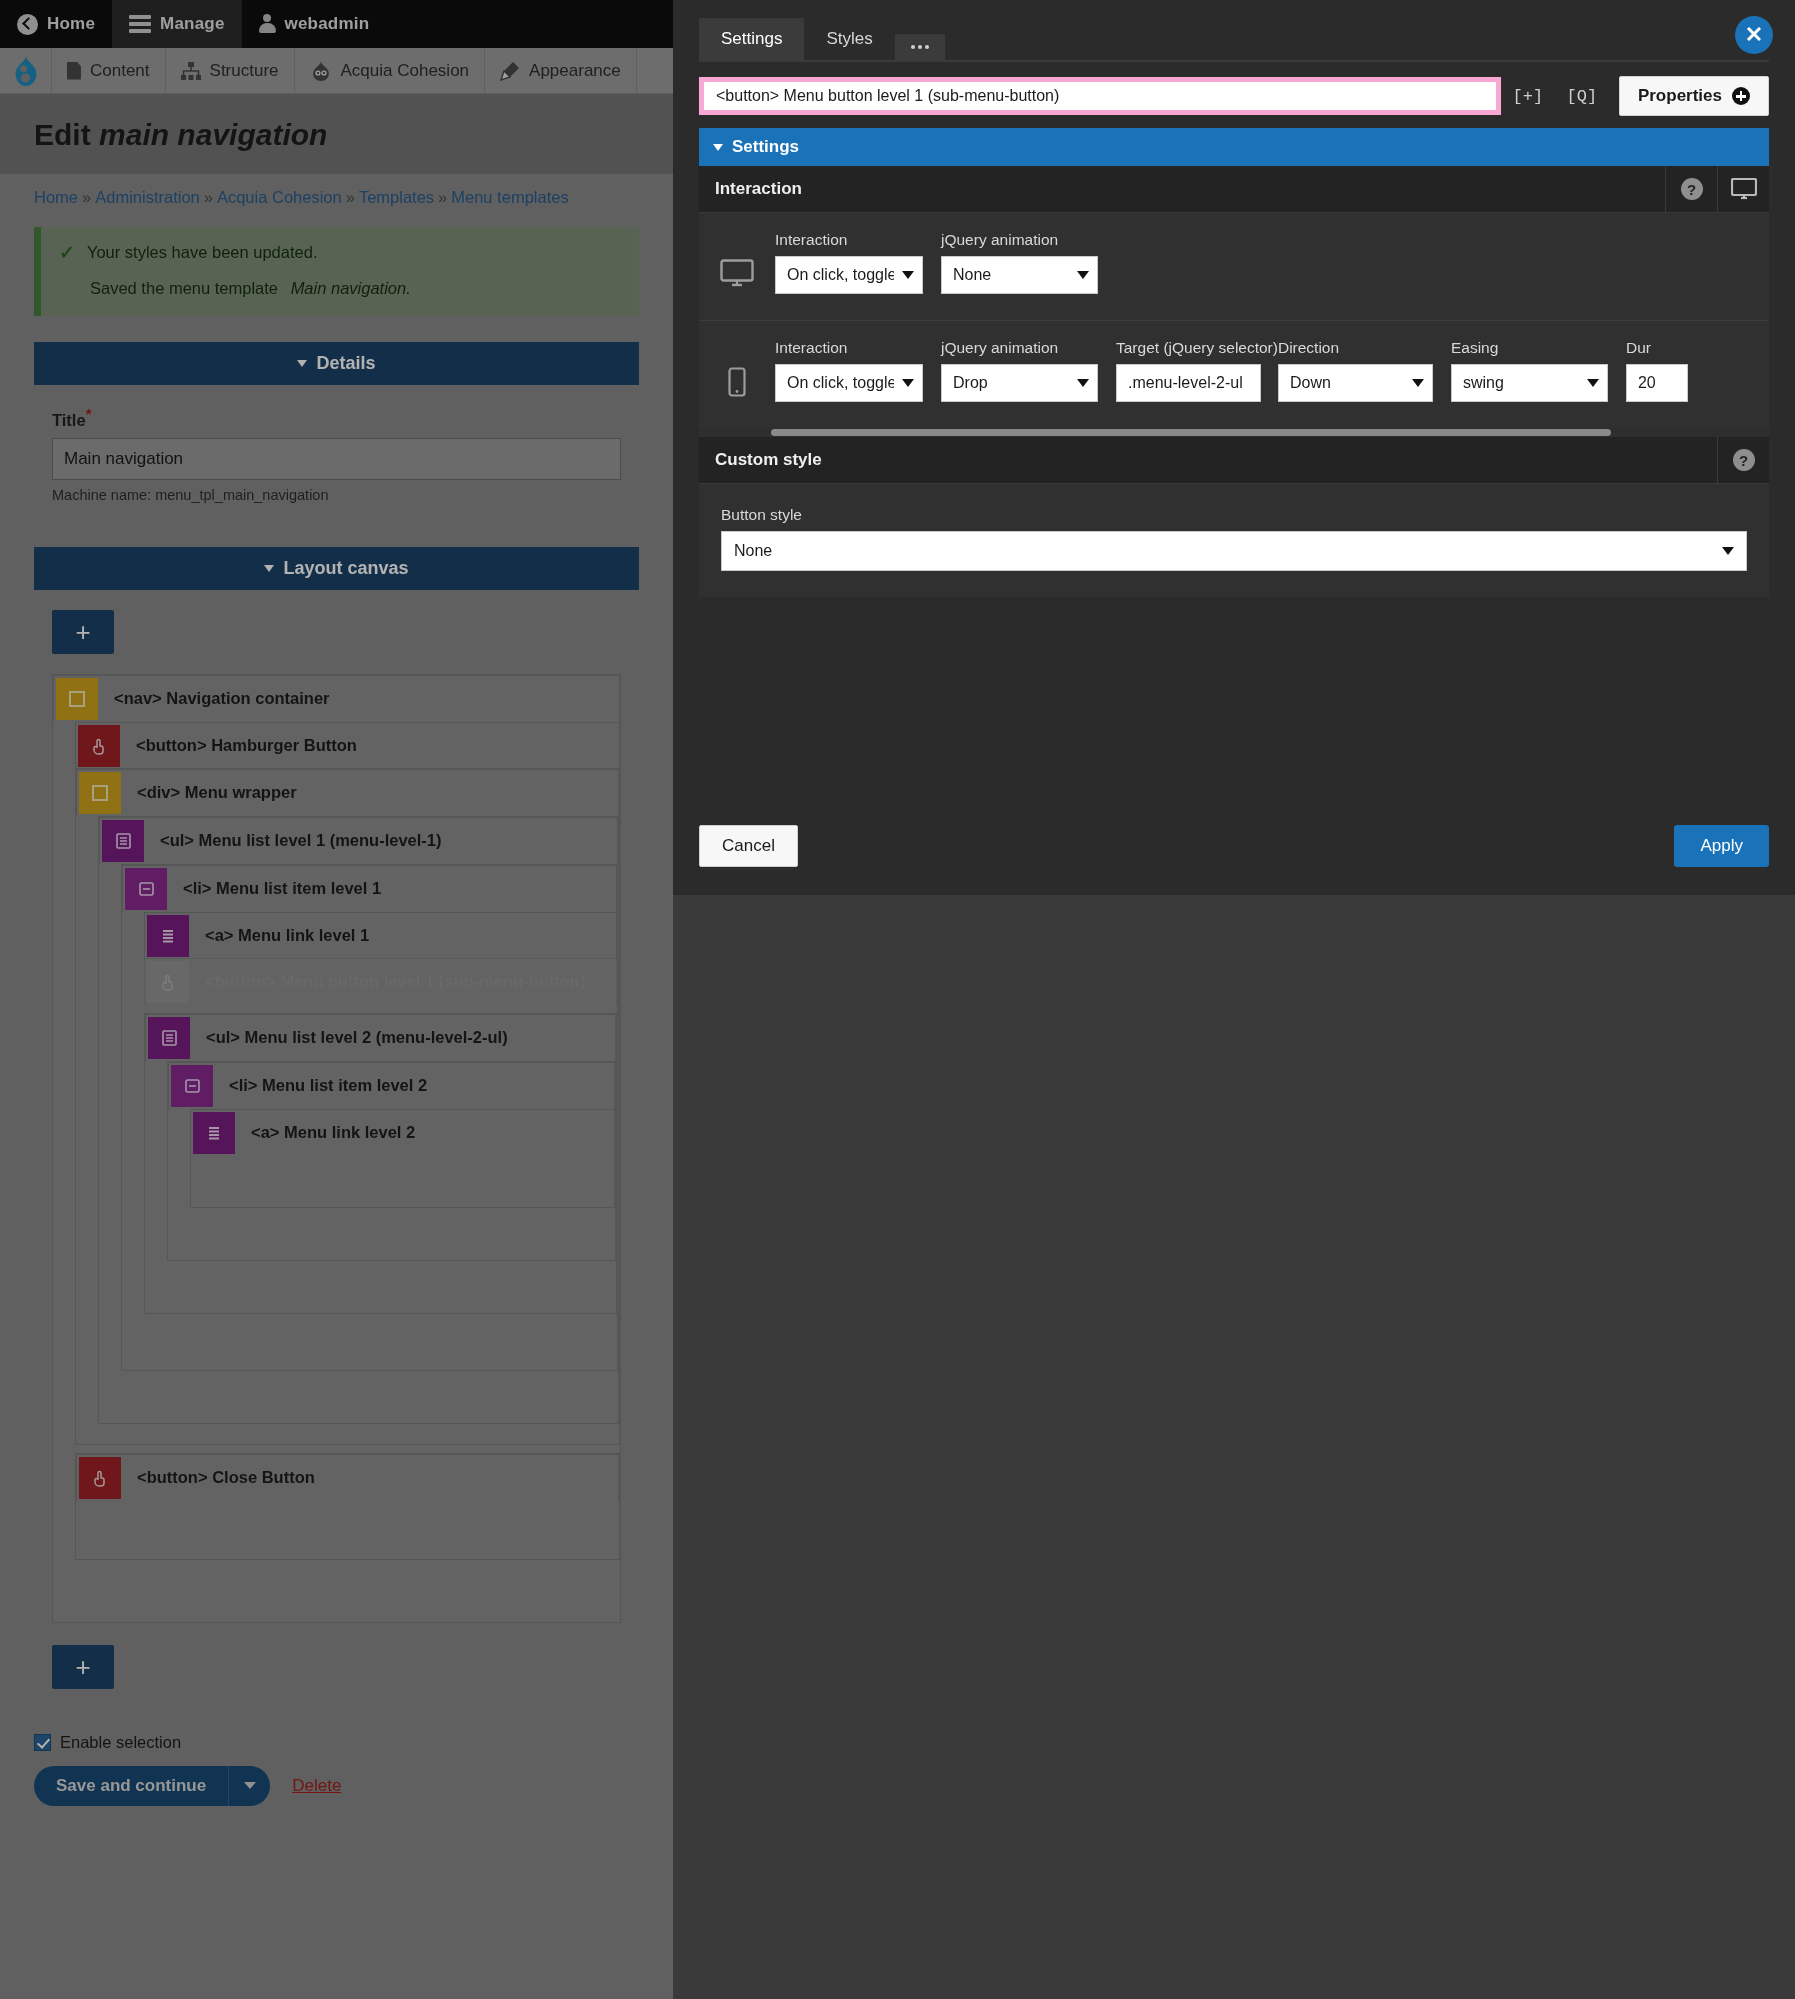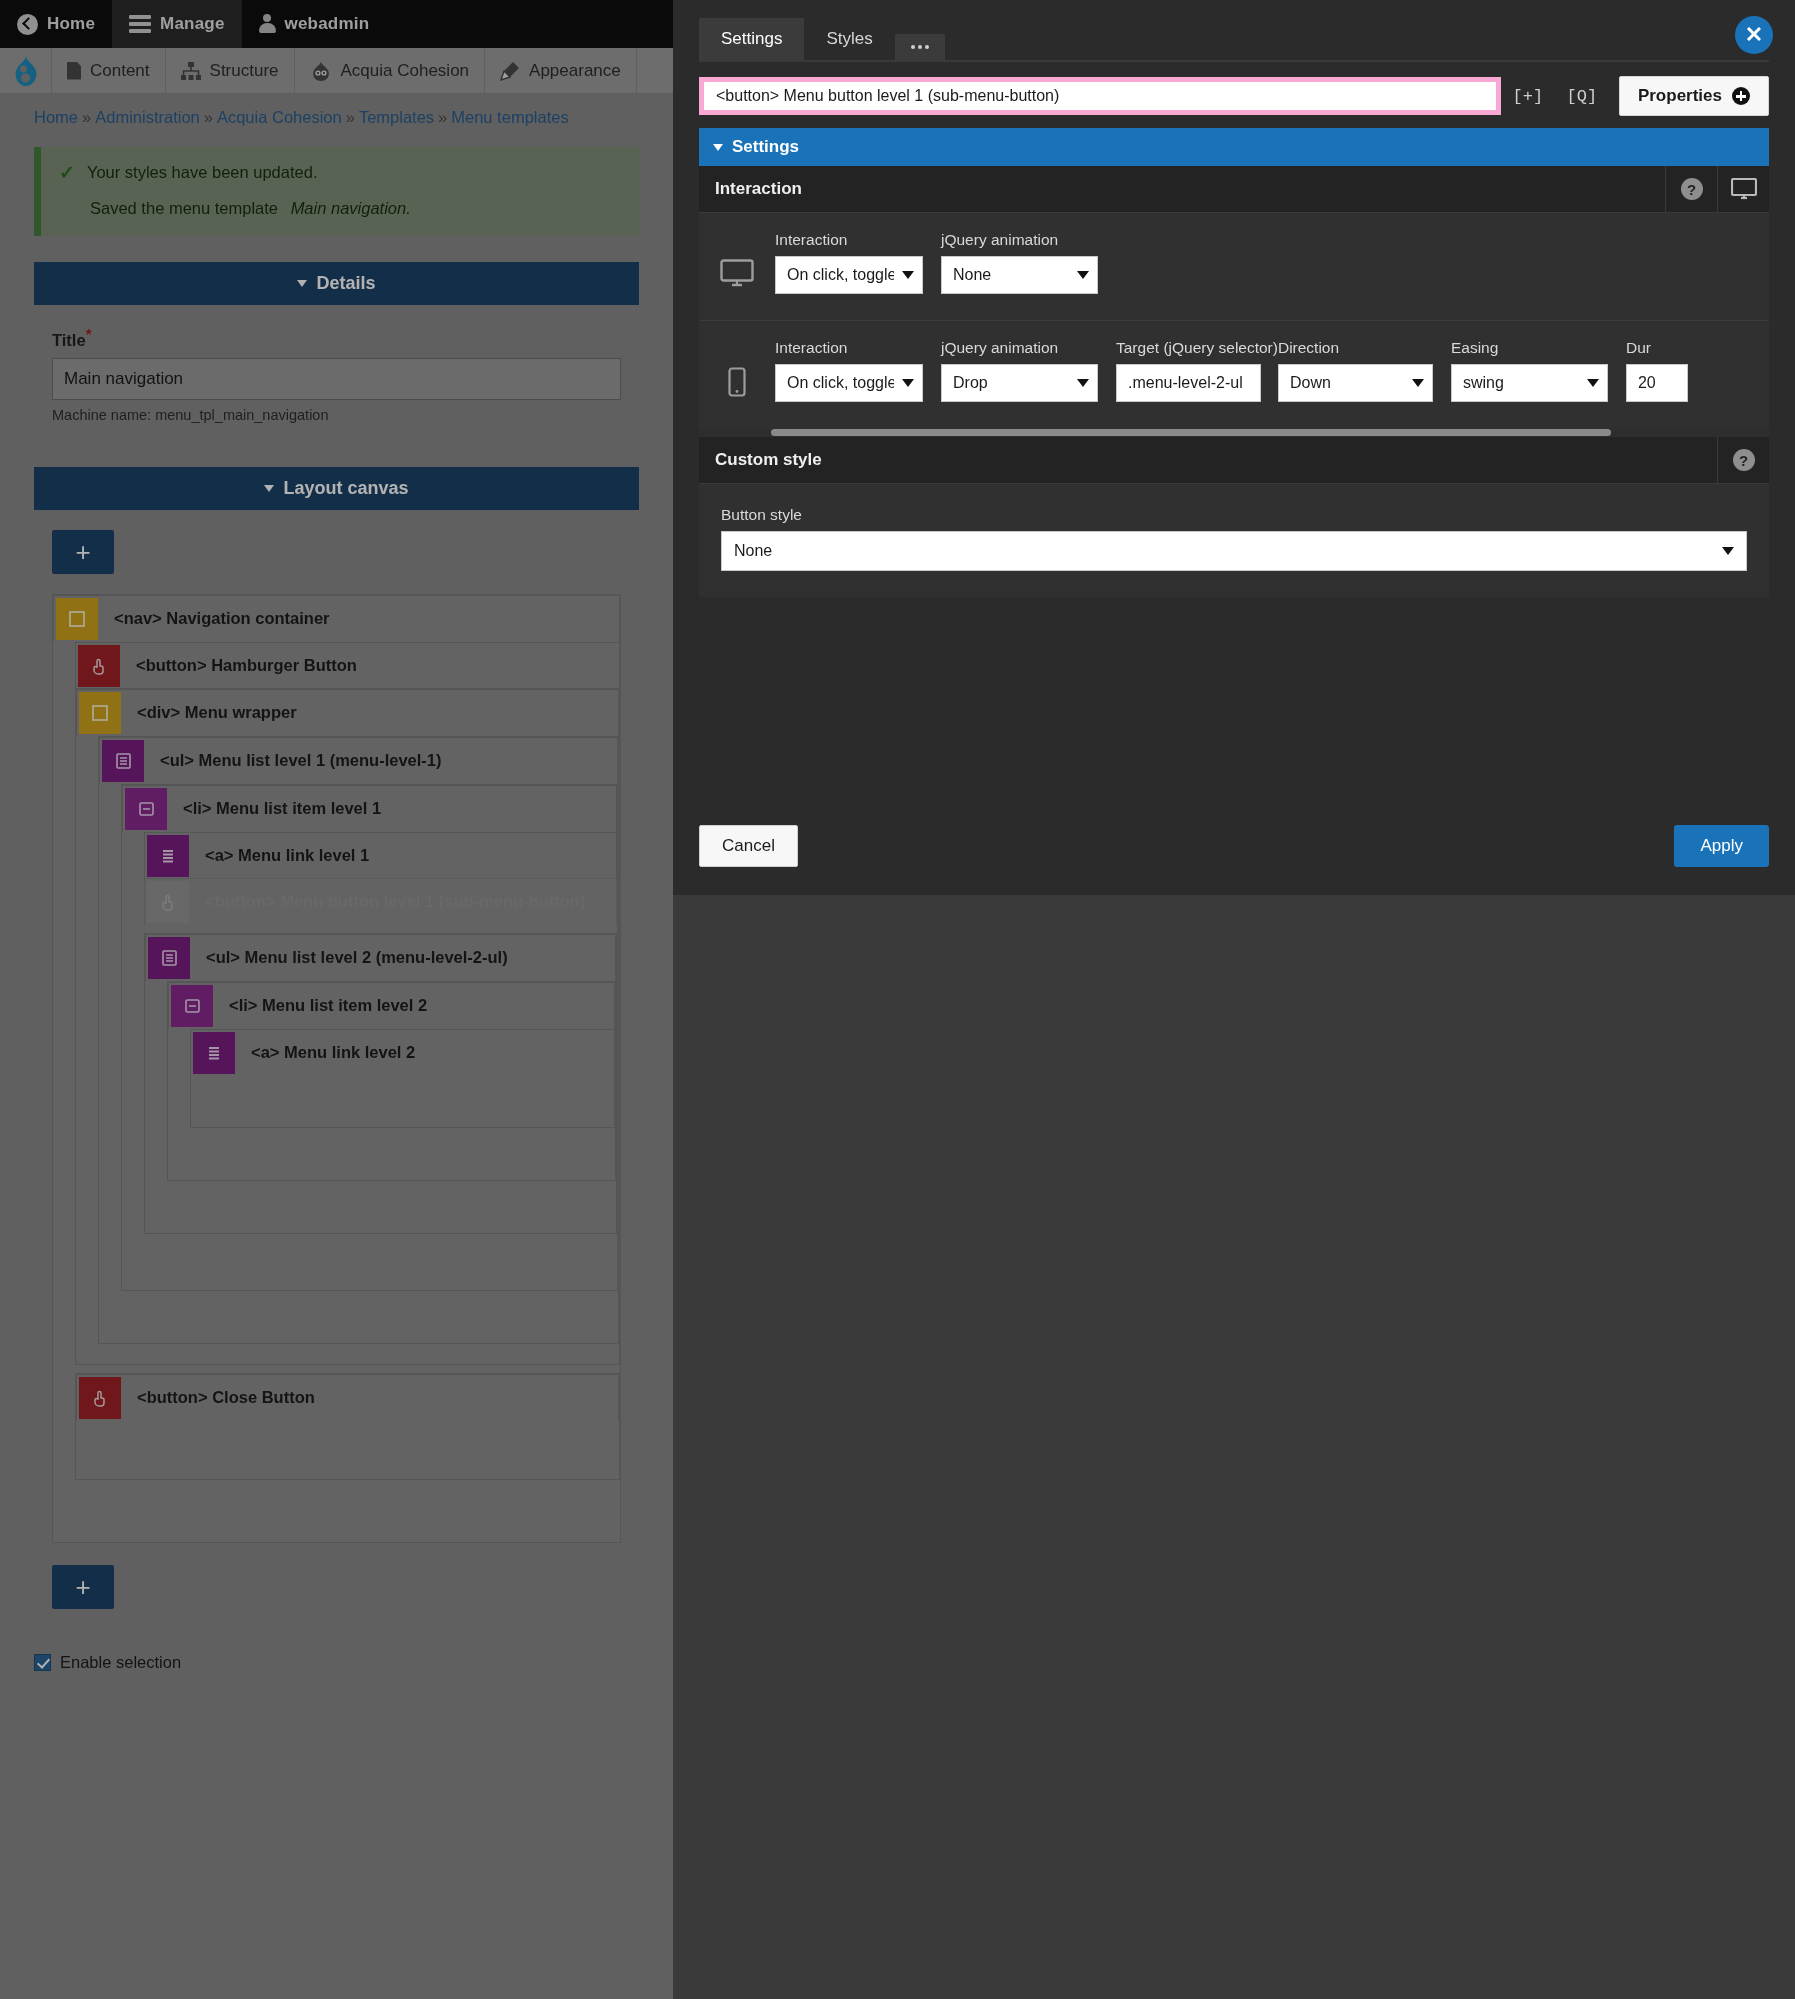--- a/index.html
+++ b/index.html
@@ -423,20 +423,26 @@
       <span class="ic-brush">
         <svg width="20" height="20" viewBox="0 0 20 20" aria-hidden="true">
           <path d="M13 1 L19 7 L10 16 L4 10 Z" fill="#4a4a4a"></path>
           <path d="M4 10 L1 19 L10 16 Z" fill="#e6e6e6" stroke="#4a4a4a" stroke-width="1.4"></path>
         </svg>
       </span>
       <span>Appearance</span>
     </div>
   </div>
 
+  <div class="page-title-bar">
+    <h1 class="page-title">
+      <span>Edit</span>
+      <em>main navigation</em>
+    </h1>
+  </div>
 
   <div class="breadcrumb">
     <a>Home</a><span class="bc-sep">»</span><a>Administration</a><span class="bc-sep">»</span><a>Acquia Cohesion</a><span class="bc-sep">»</span><a>Templates</a><span class="bc-sep">»</span><a>Menu templates</a>
   </div>
 
   <div class="status-msg">
     <div class="status-line1">
       <span class="chk-glyph">✓</span>
       <span>Your styles have been updated.</span>
     </div>
@@ -609,20 +615,29 @@
       <div style="margin-top:22px;">
         <button class="btn-add">+</button>
       </div>
     </div>
   </div>
 
   <div class="enable-row">
     <span class="cbox"></span>
     <span class="enable-label">Enable selection</span>
   </div>
+  <div class="action-row">
+    <div class="save-split">
+      <button class="btn-save">Save and continue</button>
+      <button class="btn-save-caret">
+          <i></i>
+        </button>
+    </div>
+    <a class="link-delete">Delete</a>
+  </div>
 </div>
 <div id="bg-dim"></div>
 
 <div id="modal">
 
   <div class="modal-close">✕</div>
 
   <div class="modal-header">
     <div class="tabs">
       <div class="tab active">Settings</div>

